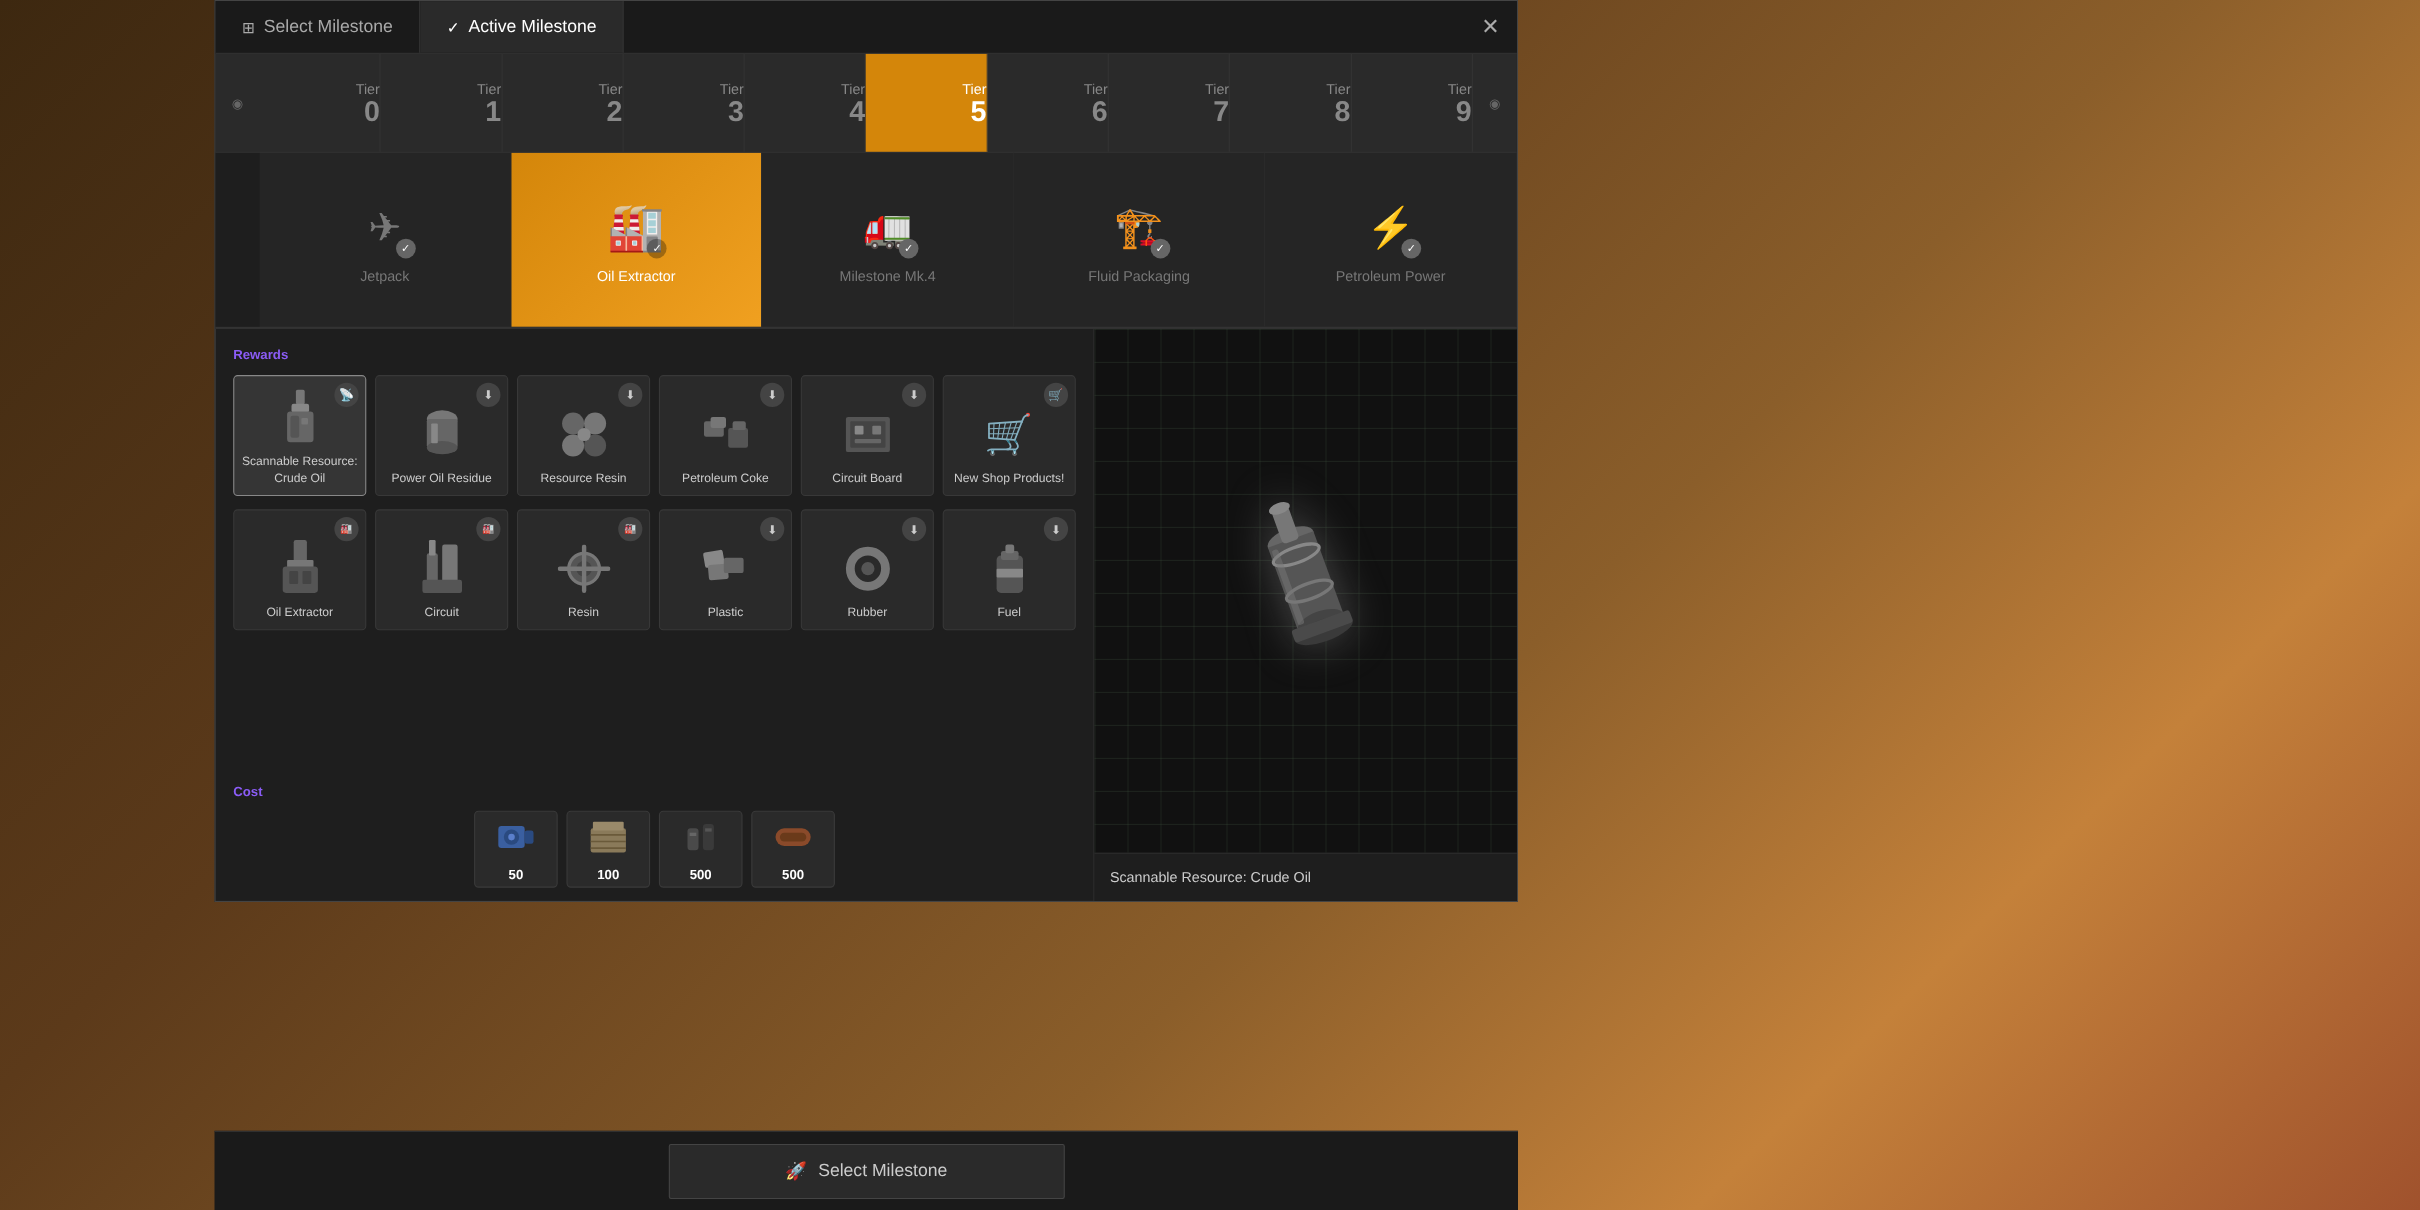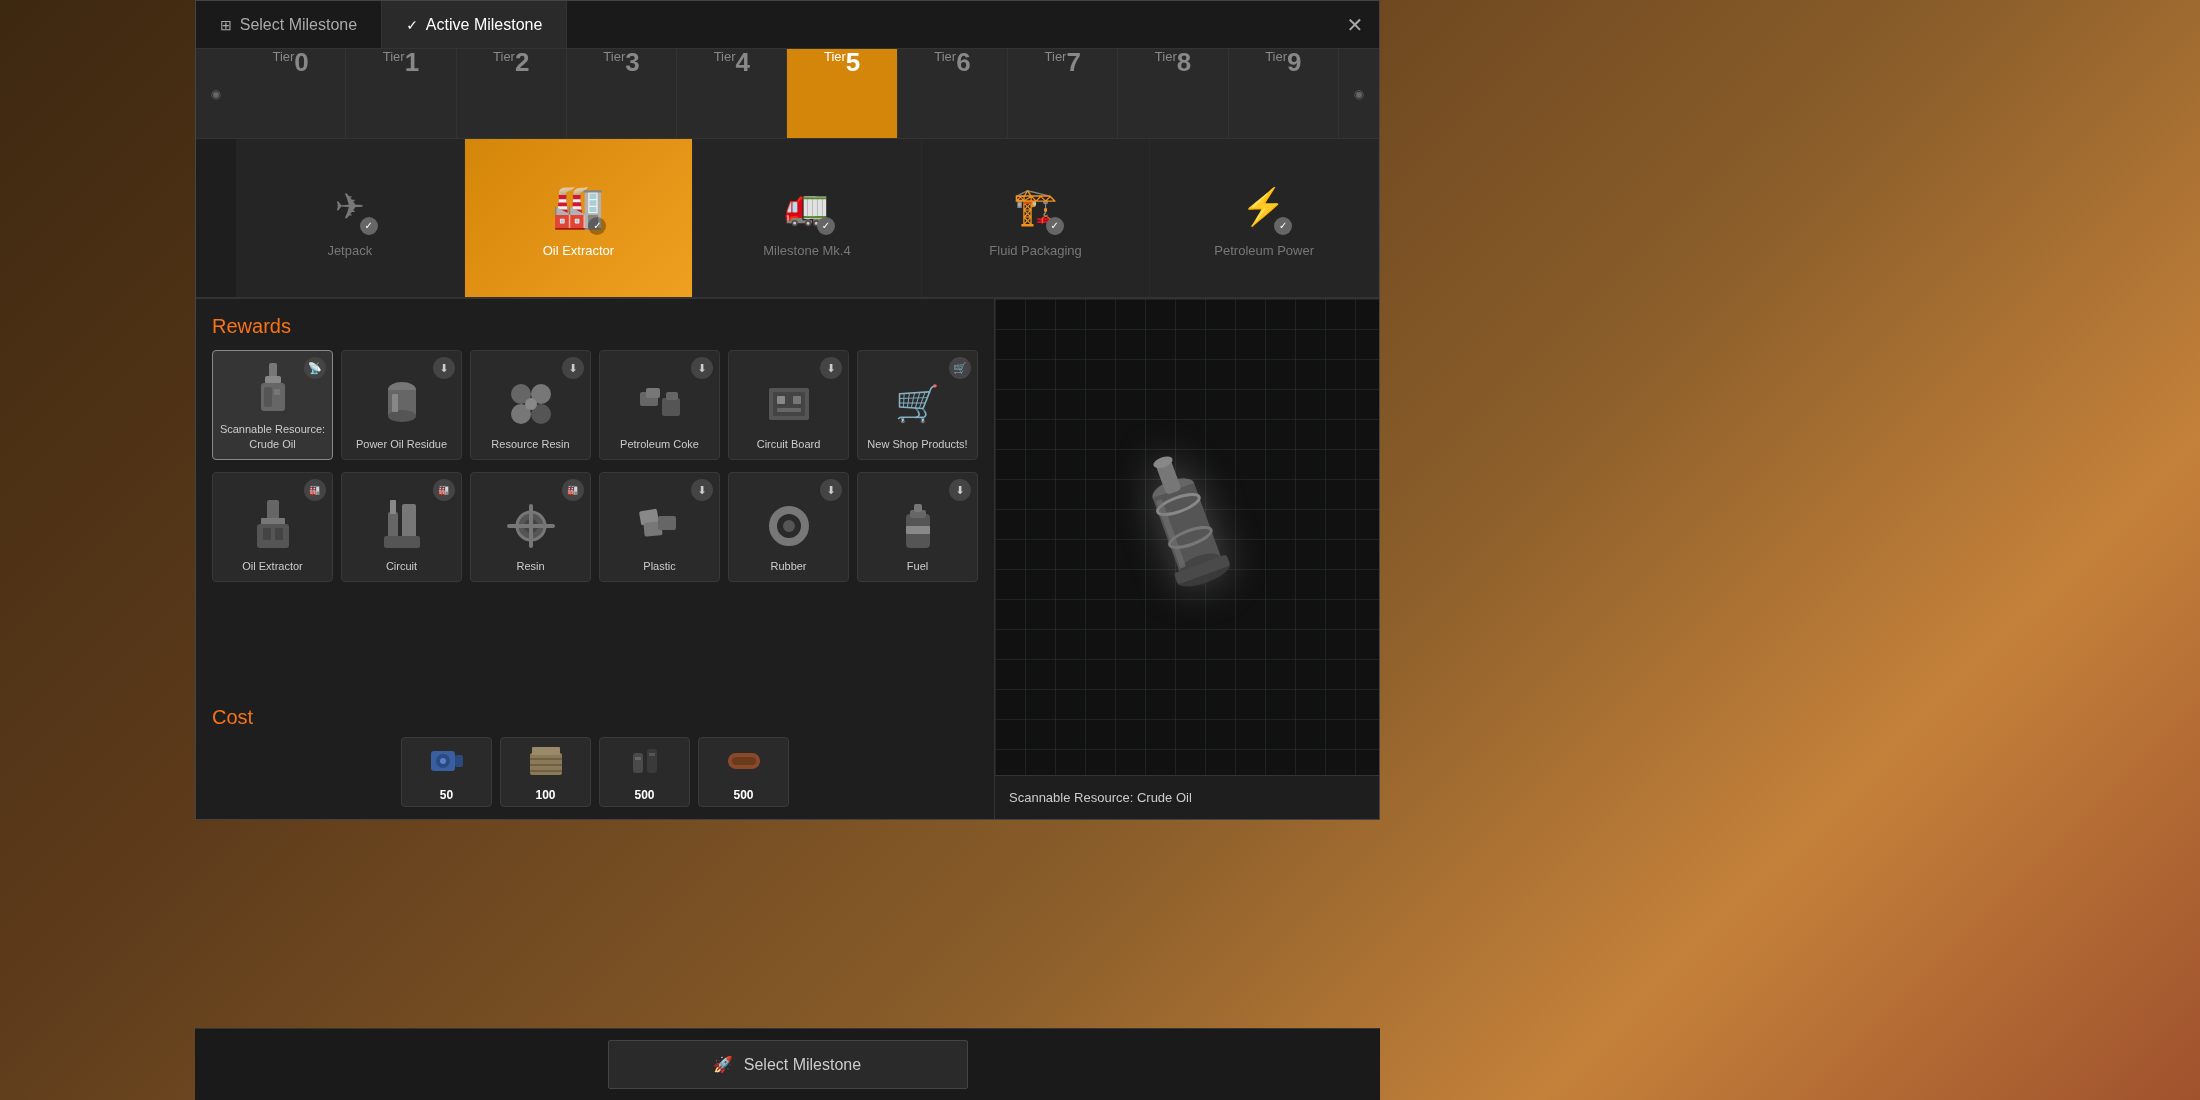--- a/index.html
+++ b/index.html
@@ -90,22 +90,22 @@
       align-items: center;
       justify-content: center;
       width: 40px;
       color: #666;
       font-size: 12px;
     }
 
     .tier-item {
       flex: 1;
       display: flex;
-      flex-direction: row;
-      align-items: flex-start;
+      flex-direction: column;
+      align-items: flex-end;
       justify-content: center;
       cursor: pointer;
       border-right: 1px solid #333;
       color: #888;
       font-size: 13px;
     }
 
     .tier-item .tier-num {
       font-size: 26px;
       font-weight: bold;
@@ -196,23 +196,23 @@
     .rewards-panel {
       flex: 1;
       padding: 16px;
       display: flex;
       flex-direction: column;
       gap: 12px;
       overflow: auto;
     }
 
     .section-title {
-      font-size: 20px;
-      color: #f97316;
-      font-weight: 400;
+      font-size: 12px;
+      color: #8b5cf6;
+      font-weight: 700;
     }
 
     .reward-grid {
       display: grid;
       grid-template-columns: repeat(6, 1fr);
       gap: 8px;
     }
 
     .reward-item {
       background: #2a2a2a;
@@ -266,21 +266,21 @@
     }
 
     .cost-items {
       display: flex;
       gap: 8px;
       margin-top: 8px;
       justify-content: center;
     }
 
     .cost-item {
-      width: 91px;
+      width: 76px;
       height: 70px;
       background: #2a2a2a;
       border: 1px solid #3a3a3a;
       border-radius: 4px;
       display: flex;
       flex-direction: column;
       align-items: center;
       justify-content: center;
       font-size: 11px;
       color: #ccc;

